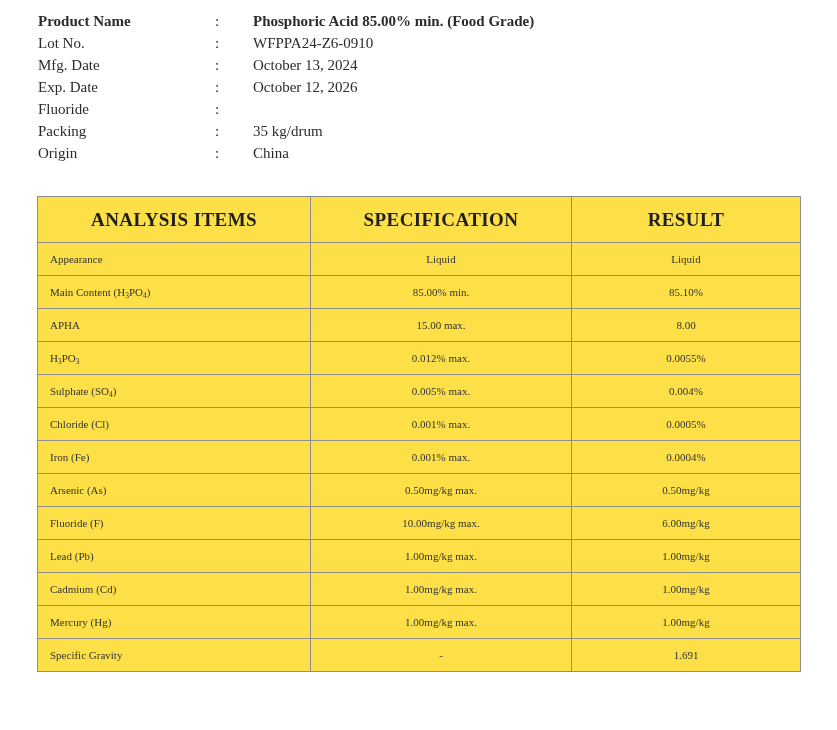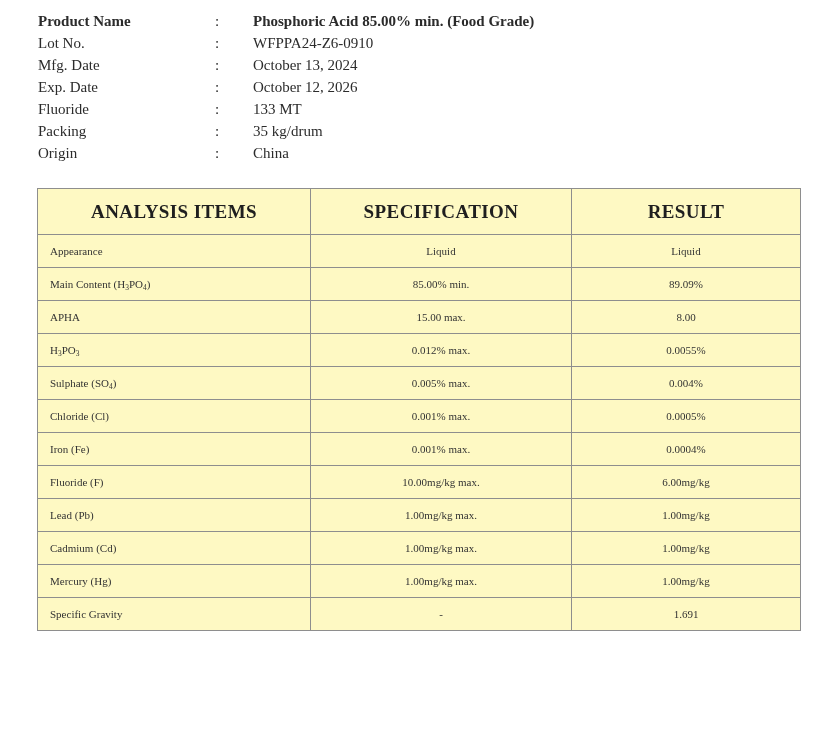--- a/index.html
+++ b/index.html
@@ -46,25 +46,25 @@
   }
   .info-row.is-bold .info-label,
   .info-row.is-bold .info-value {
     font-weight: bold;
   }
 
   
   #coa-table {
     position: absolute;
     left: 37px;
-    top: 188px;
+    top: 196px;
     width: 763px;
     border-collapse: collapse;
     table-layout: fixed;
-    background: #fef9c3;
+    background: #fde047;
   }
   #coa-table col.c-item  { width: 273px; }
   #coa-table col.c-spec  { width: 261px; }
   #coa-table col.c-res   { width: 229px; }
 
   #coa-table th,
   #coa-table td {
     border: 1px solid #8e8e8e;
     padding: 0 10px;
     vertical-align: middle;
@@ -117,21 +117,20 @@
       <span class="info-value">October 13, 2024</span>
     </div>
     <div class="info-row">
       <span class="info-label">Exp. Date</span>
       <span class="info-colon">:</span>
       <span class="info-value">October 12, 2026</span>
     </div>
     <div class="info-row">
       <span class="info-label">Fluoride</span>
       <span class="info-colon">:</span>
-      <span class="info-value">133 MT</span>
     </div>
     <div class="info-row">
       <span class="info-label">Packing</span>
       <span class="info-colon">:</span>
       <span class="info-value">35 kg/drum</span>
     </div>
     <div class="info-row">
       <span class="info-label">Origin</span>
       <span class="info-colon">:</span>
       <span class="info-value">China</span>
@@ -153,21 +152,21 @@
   </thead>
   <tbody id="coa-table-body">
       <tr>
         <td class="cell-item">Appearance</td>
         <td class="cell-spec">Liquid</td>
         <td class="cell-result">Liquid</td>
       </tr>
       <tr>
         <td class="cell-item">Main Content (H<sub>3</sub>PO<sub>4</sub>)</td>
         <td class="cell-spec">85.00% min.</td>
-        <td class="cell-result">89.09%</td>
+        <td class="cell-result">85.10%</td>
       </tr>
       <tr>
         <td class="cell-item">APHA</td>
         <td class="cell-spec">15.00 max.</td>
         <td class="cell-result">8.00</td>
       </tr>
       <tr>
         <td class="cell-item">H<sub>3</sub>PO<sub>3</sub></td>
         <td class="cell-spec">0.012% max.</td>
         <td class="cell-result">0.0055%</td>
@@ -181,20 +180,25 @@
         <td class="cell-item">Chloride (Cl)</td>
         <td class="cell-spec">0.001% max.</td>
         <td class="cell-result">0.0005%</td>
       </tr>
       <tr>
         <td class="cell-item">Iron (Fe)</td>
         <td class="cell-spec">0.001% max.</td>
         <td class="cell-result">0.0004%</td>
       </tr>
       <tr>
+        <td class="cell-item">Arsenic (As)</td>
+        <td class="cell-spec">0.50mg/kg max.</td>
+        <td class="cell-result">0.50mg/kg</td>
+      </tr>
+      <tr>
         <td class="cell-item">Fluoride (F)</td>
         <td class="cell-spec">10.00mg/kg max.</td>
         <td class="cell-result">6.00mg/kg</td>
       </tr>
       <tr>
         <td class="cell-item">Lead (Pb)</td>
         <td class="cell-spec">1.00mg/kg max.</td>
         <td class="cell-result">1.00mg/kg</td>
       </tr>
       <tr>

